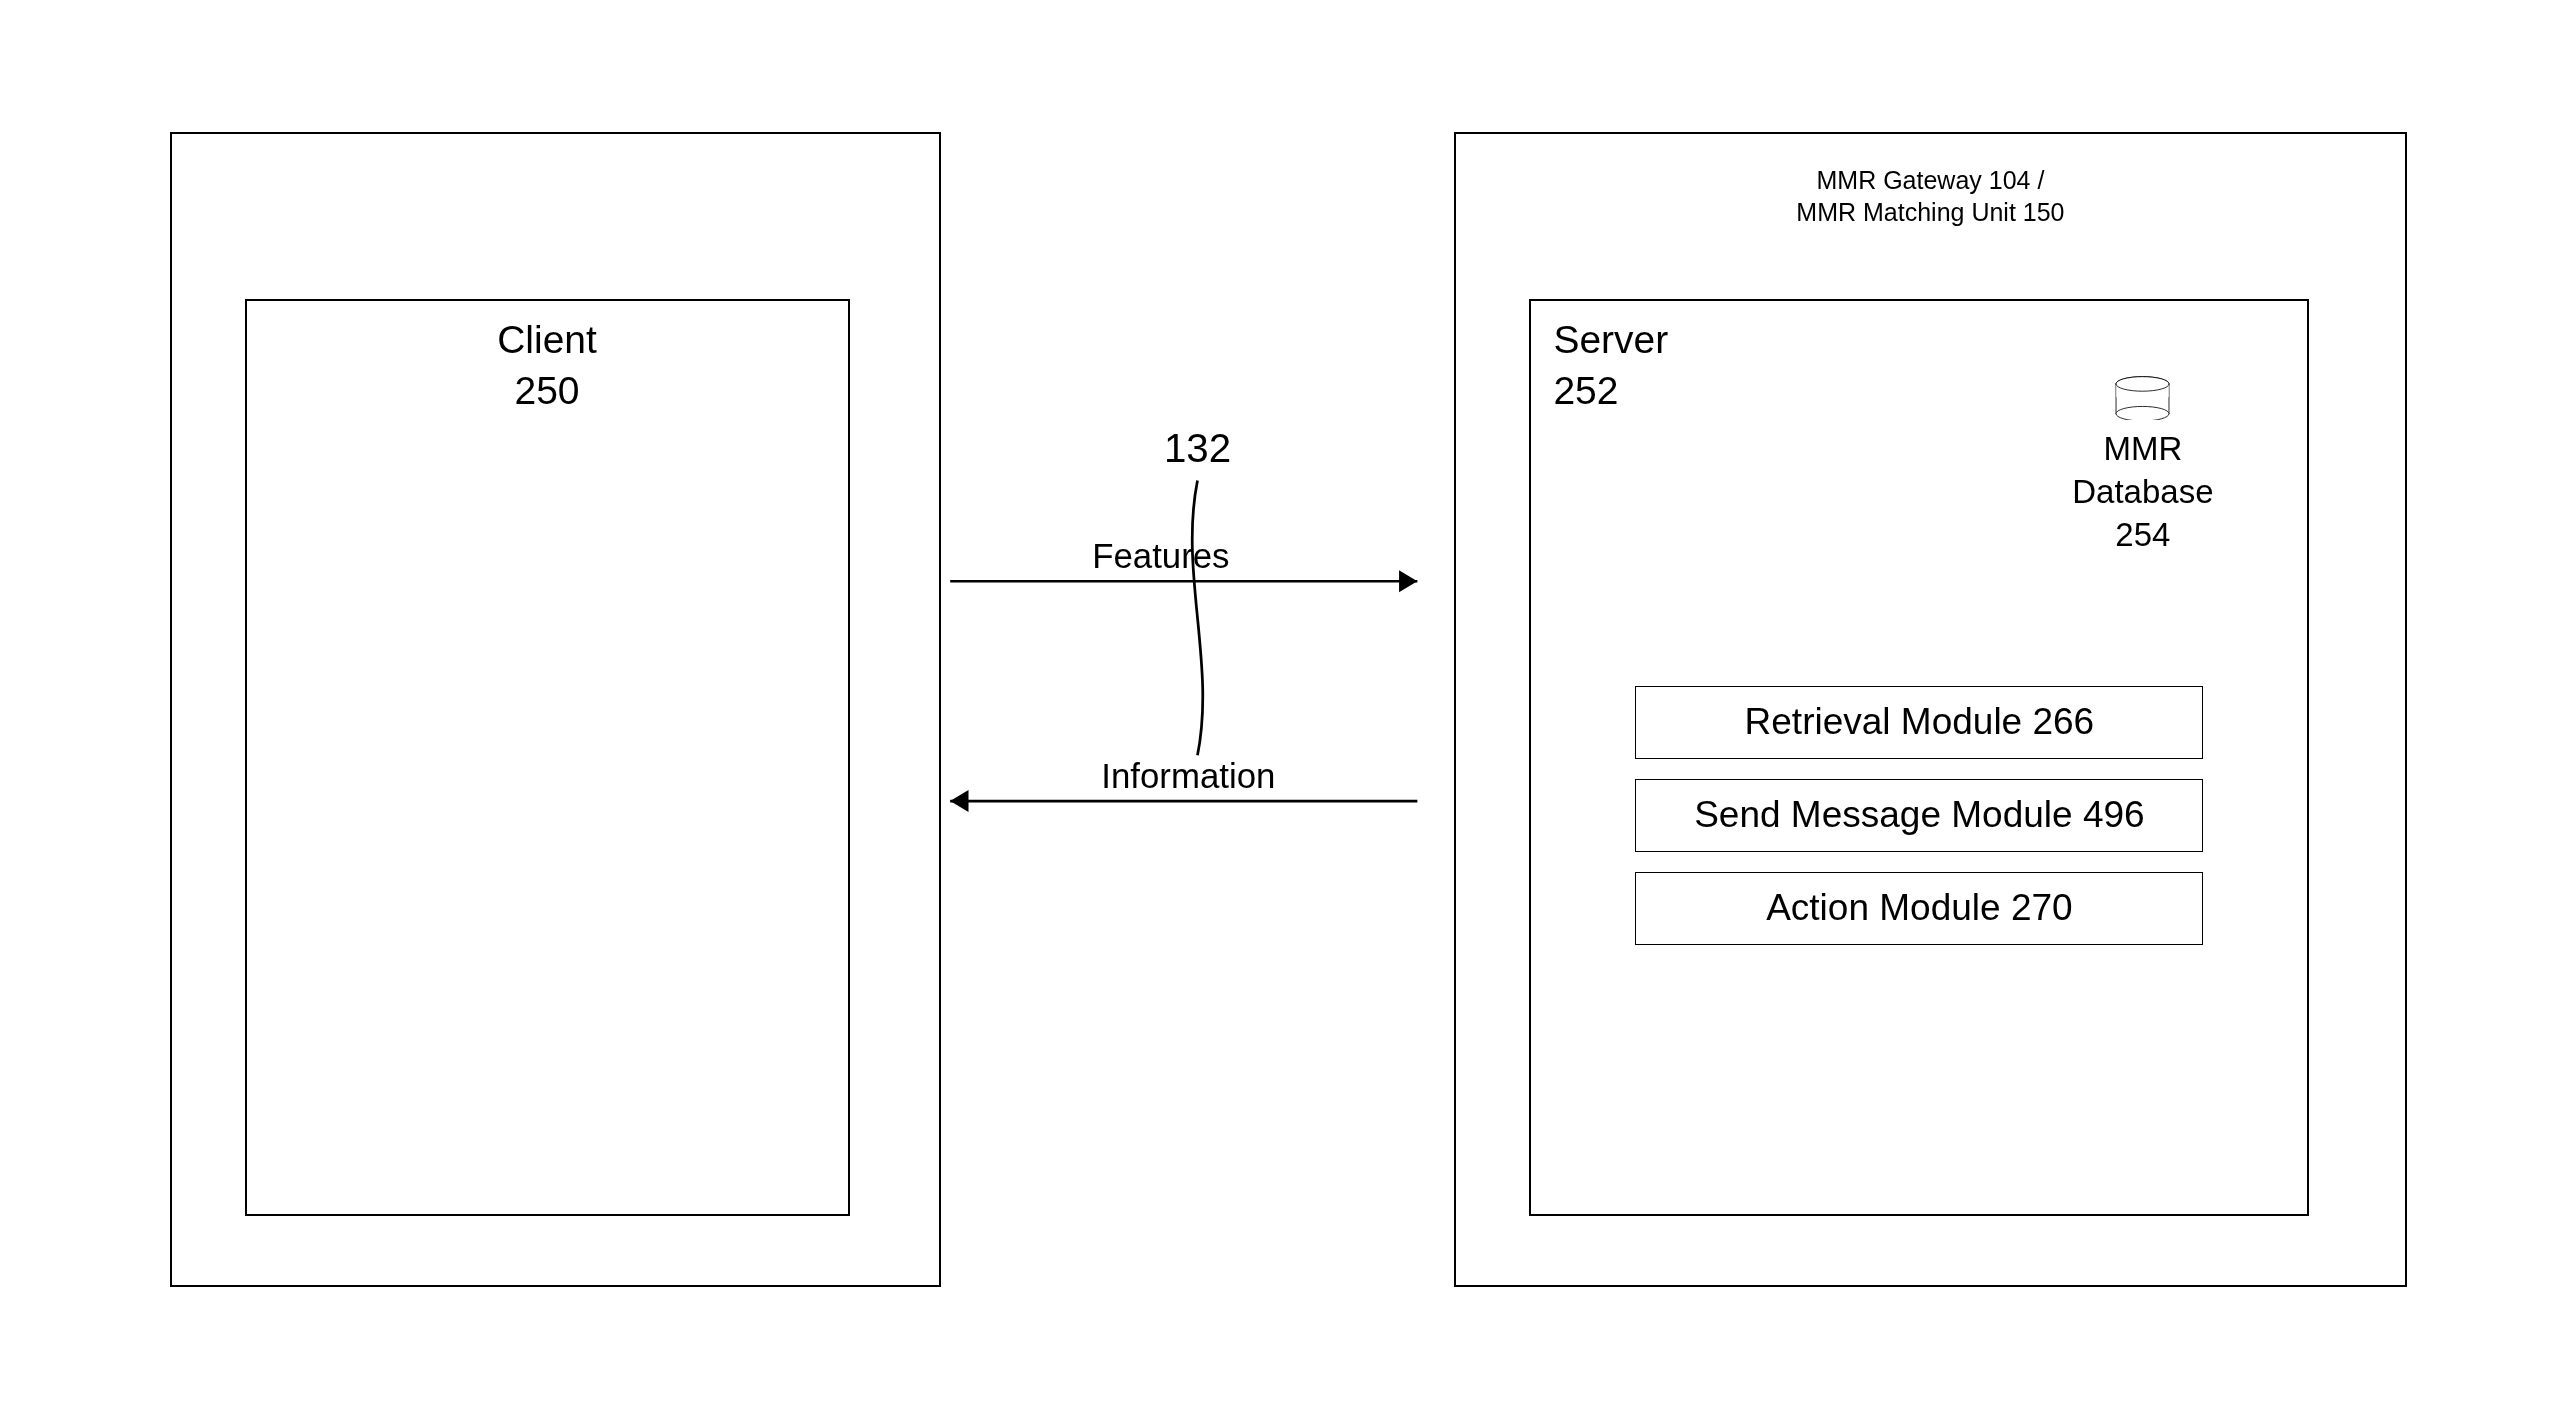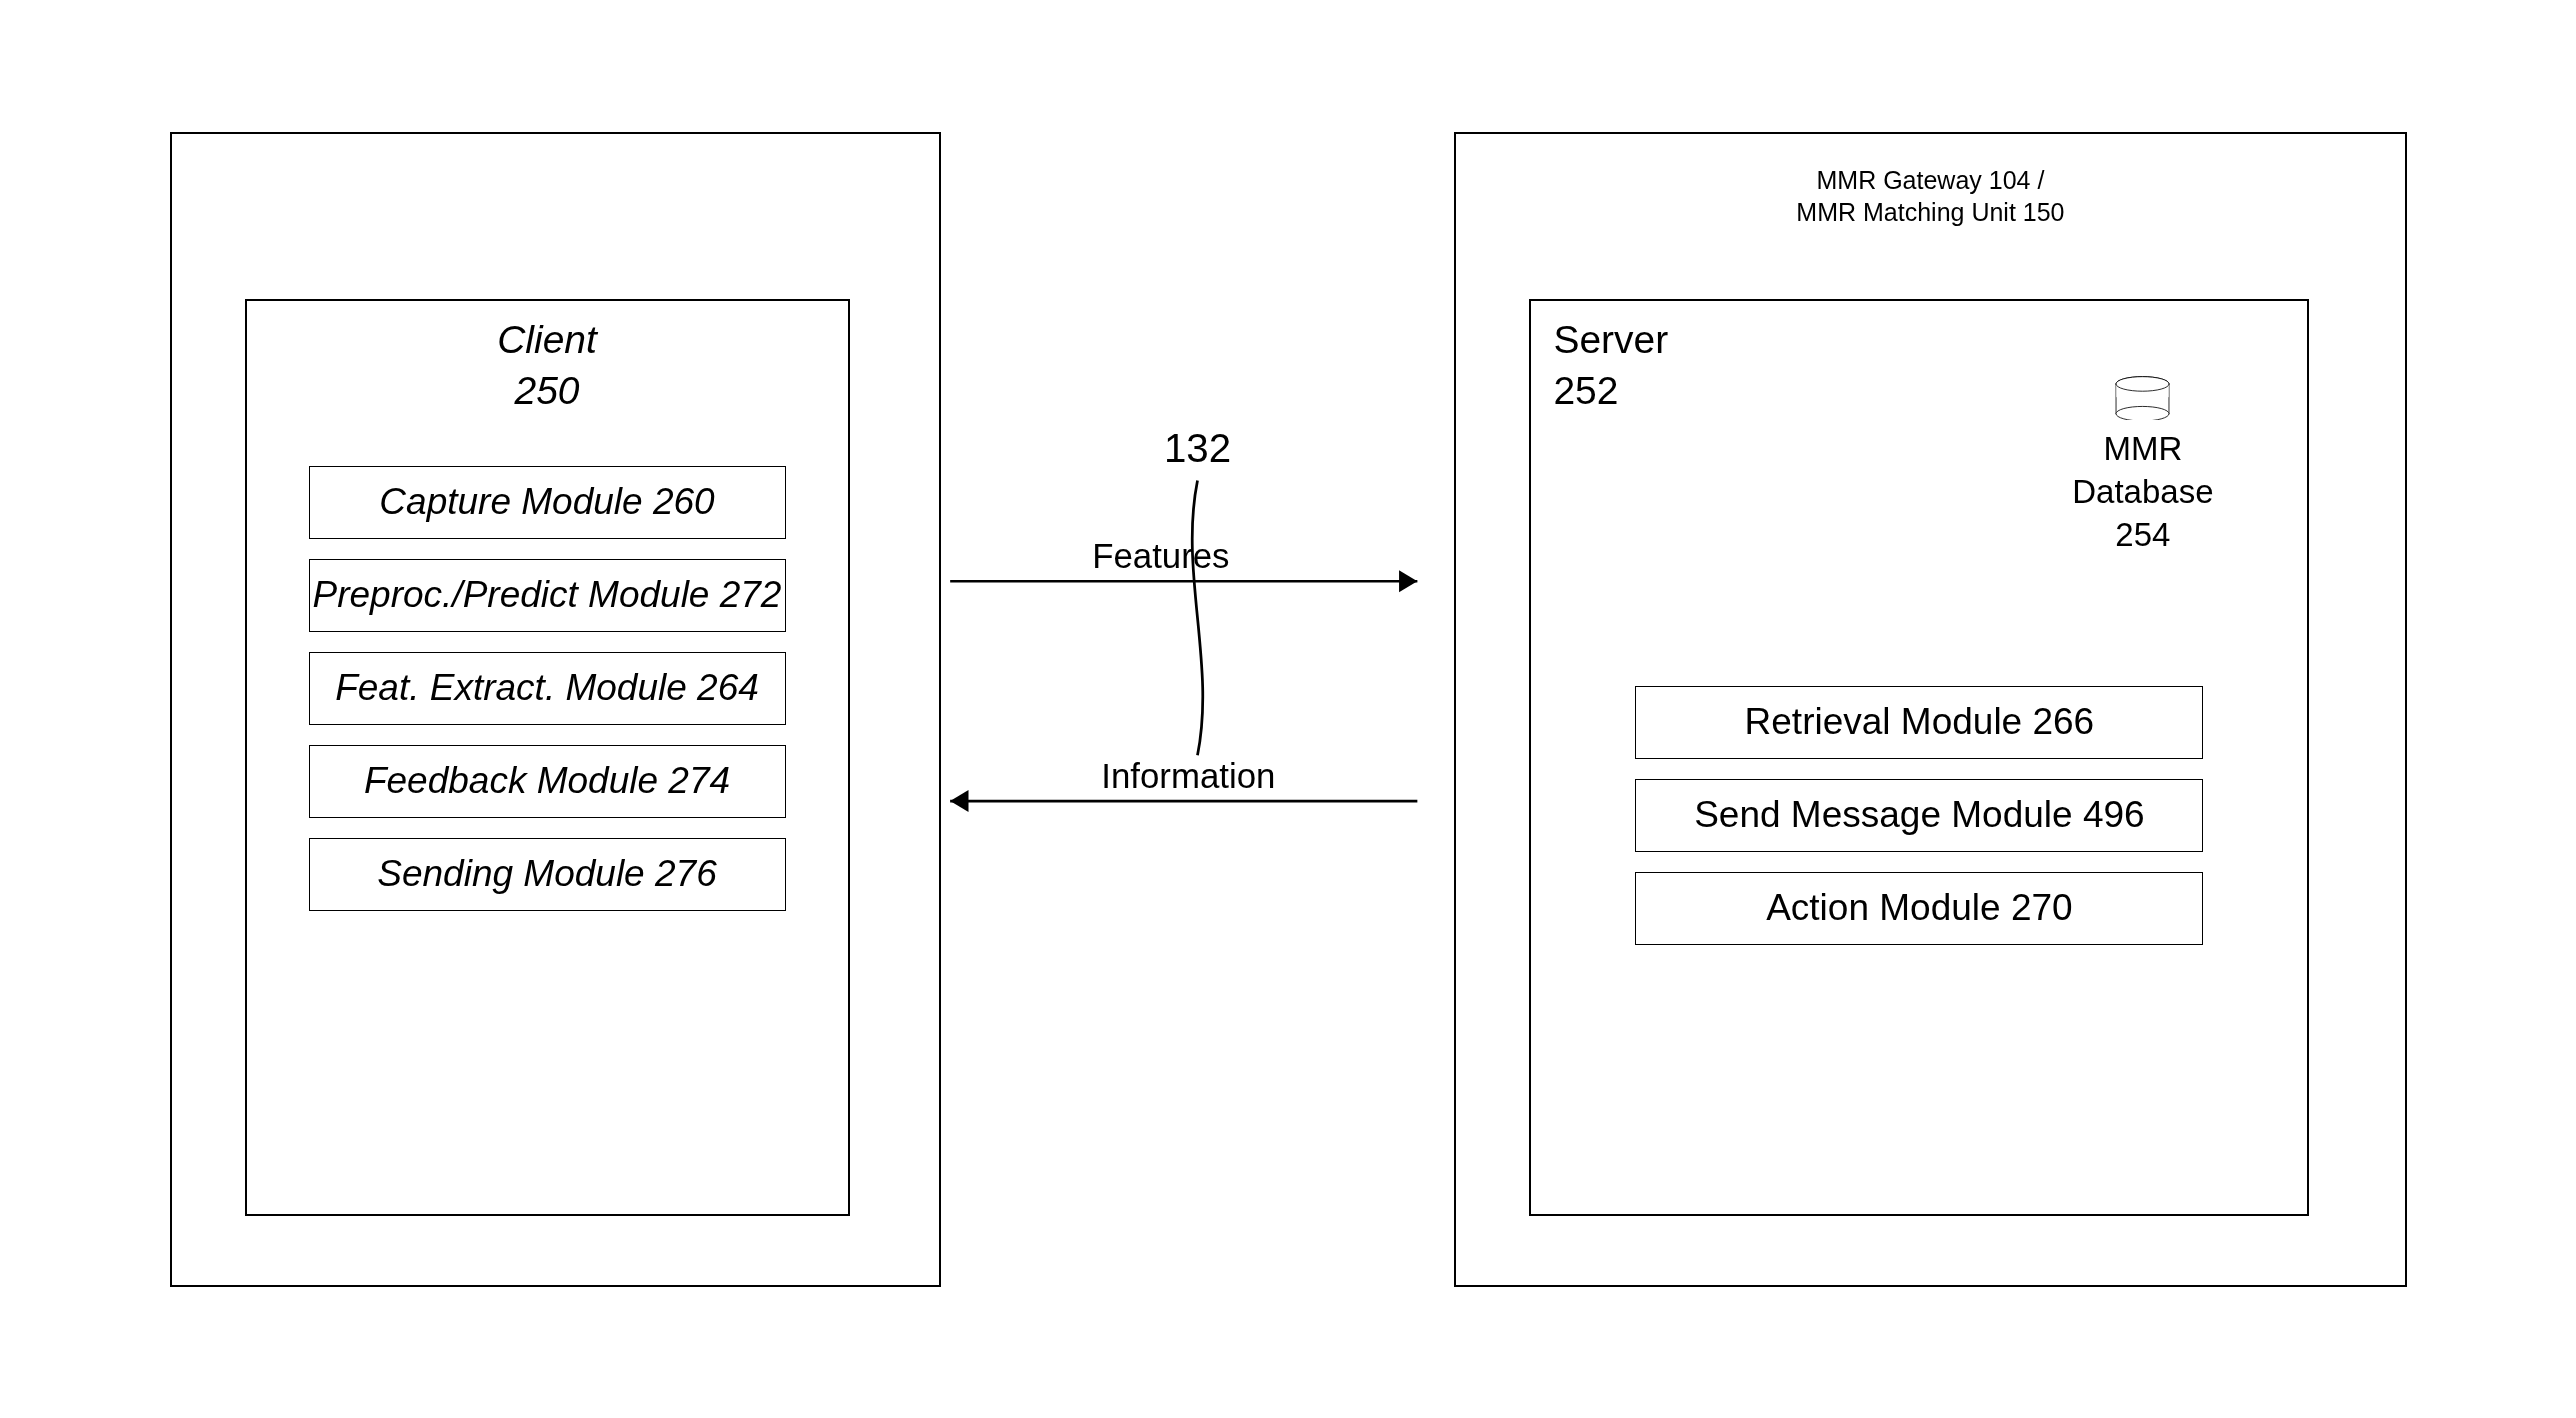--- a/index.html
+++ b/index.html
@@ -59,21 +59,20 @@
       text-align: center;
       font-size: 39px;
       font-weight: normal;
       line-height: 1.3;
     }
     .client-box {
       width: 605px;
       height: 917px;
       top: 165px;
       left: 73px;
-      font-style: italic;
     }
     .server-box {
       width: 780px;
       height: 917px;
       top: 165px;
       left: 73px;
     }
     .module-box {
       border: 1.8px solid #000;
       width: 477px;
@@ -136,37 +135,20 @@
 <body>
 
 <div class="diagram">
 
   <div class="outer-box mobile-device-box" style="position:relative;">
 
     <div class="inner-box client-box">
       <div class="inner-label">
         <span>Client</span><br>
         <span>250</span>
-      </div>
-      <div class="modules-container">
-        <div class="module-box">
-          <span>Capture Module 260</span>
-        </div>
-        <div class="module-box">
-          <span>Preproc./Predict  Module 272</span>
-        </div>
-        <div class="module-box">
-          <span>Feat. Extract. Module 264</span>
-        </div>
-        <div class="module-box" style="background:#fff;">
-          <span>Feedback  Module 274</span>
-        </div>
-        <div class="module-box">
-          <span>Sending Module 276</span>
-        </div>
       </div>
     </div>
   </div>
 
   <div style="position:relative; width:513px; height:1155px; flex-shrink:0;">
     <svg width="513" height="1155" viewBox="0 0 560 1260">
 
       <text x="280" y="360" text-anchor="middle" font-size="44" font-family="Arial" fill="#000">132</text>
 
       <path d="M 280 380 C 260 480, 300 580, 280 680" stroke="#000" stroke-width="3" fill="none"></path>

